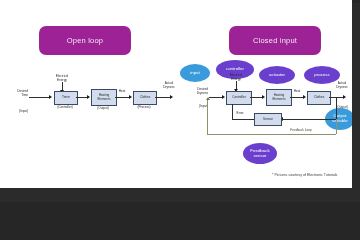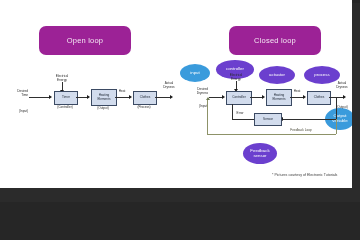--- a/index.html
+++ b/index.html
@@ -75,21 +75,21 @@
     <div class="ar ar-r" style="left:129px;top:95px;"></div>
 
     <div class="bx" style="left:133px;top:91px;width:22px;height:12px;">Clothes</div>
     <div class="lbl" style="left:129px;top:106px;width:30px;">(Process)</div>
 
     <div class="ln lnh" style="left:155px;top:96.5px;width:16px;"></div>
     <div class="ar ar-r" style="left:170px;top:95px;"></div>
     <div class="lbl" style="left:157px;top:82px;width:24px;">Actual
 Dryness</div>
 
-    <div class="hdr" id="hdr-closed">Closed loop</div>
+    <div class="hdr" id="hdr-closed">Closed input</div>
 
     <div class="ell b" style="left:180px;top:64px;width:30px;height:18px;">input</div>
     <div class="ell p" style="left:216px;top:60px;width:38px;height:19px;">controller</div>
     <div class="ell p" style="left:259px;top:66px;width:36px;height:18px;">actuator</div>
     <div class="ell p" style="left:304px;top:66px;width:36px;height:18px;">process</div>
     <div class="ell b" style="left:325px;top:108px;width:30px;height:22px;white-space:pre;">Output
 variable</div>
     <div class="ell p" style="left:243px;top:143px;width:34px;height:21px;white-space:pre;">Feedback
 sensor</div>
 

